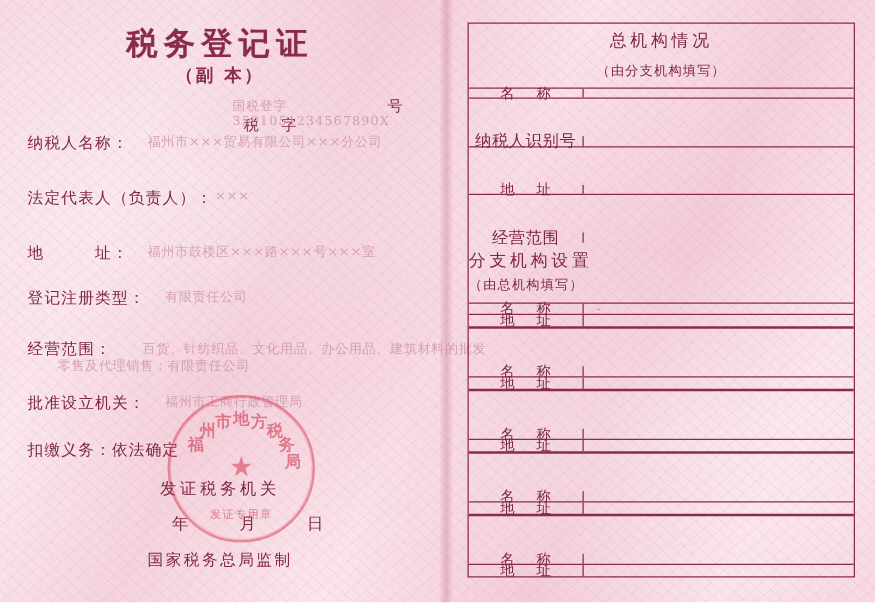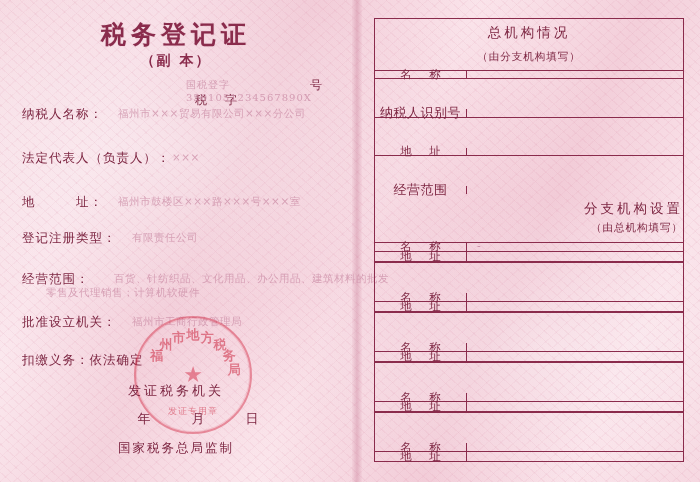--- a/index.html
+++ b/index.html
@@ -266,21 +266,21 @@
     flex: 1 1 auto;
     display: flex;
     align-items: center;
     padding-left: 10px;
     font-family: "DejaVu Serif", serif;
     font-size: 11px;
     color: #c98aa4;
     box-sizing: border-box;
   }
   .t-sub-head {
-    text-align: right;
+    text-align: left;
     font-family: "DejaVu Serif", serif;
     color: #7d2642;
     padding: 6px 0 7px 0;
     border-bottom: 1.2px solid #8a2b4c;
     flex: 0 0 auto;
   }
   .t-sub-head .h1 { font-size: 13.5px; letter-spacing: 3px; }
   .t-sub-head .h2 { font-size: 10.5px; letter-spacing: 1px; margin-top: 3px; }
   .group { display: flex; flex-direction: column; flex: 1 1 auto; min-height: 0; gap: 30px; }
   .branch-block { display: flex; flex-direction: column; flex: 1 1 auto; min-height: 0; border-bottom: 2px solid #8a2b4c; }
@@ -322,21 +322,21 @@
     </div>
 
     <div class="field f4">
       <span class="f-label">登记注册类型：</span>
       <span class="f-value" style="left:110px;">有限责任公司</span>
     </div>
 
     <div class="field f5">
       <span class="f-label">经营范围：</span>
       <span class="f-value" style="left:92px;">百货、针纺织品、文化用品、办公用品、建筑材料的批发</span>
-      <span class="f-value2" style="left:24px;">零售及代理销售；计算机软硬件</span>
+      <span class="f-value2" style="left:24px;">零售及代理销售；有限责任公司</span>
     </div>
 
     <div class="field f6">
       <span class="f-label">批准设立机关：</span>
       <span class="f-value" style="left:110px;">福州市工商行政管理局</span>
     </div>
 
     <div class="field f7">
       <span class="f-label">扣缴义务：依法确定</span>
     </div>

